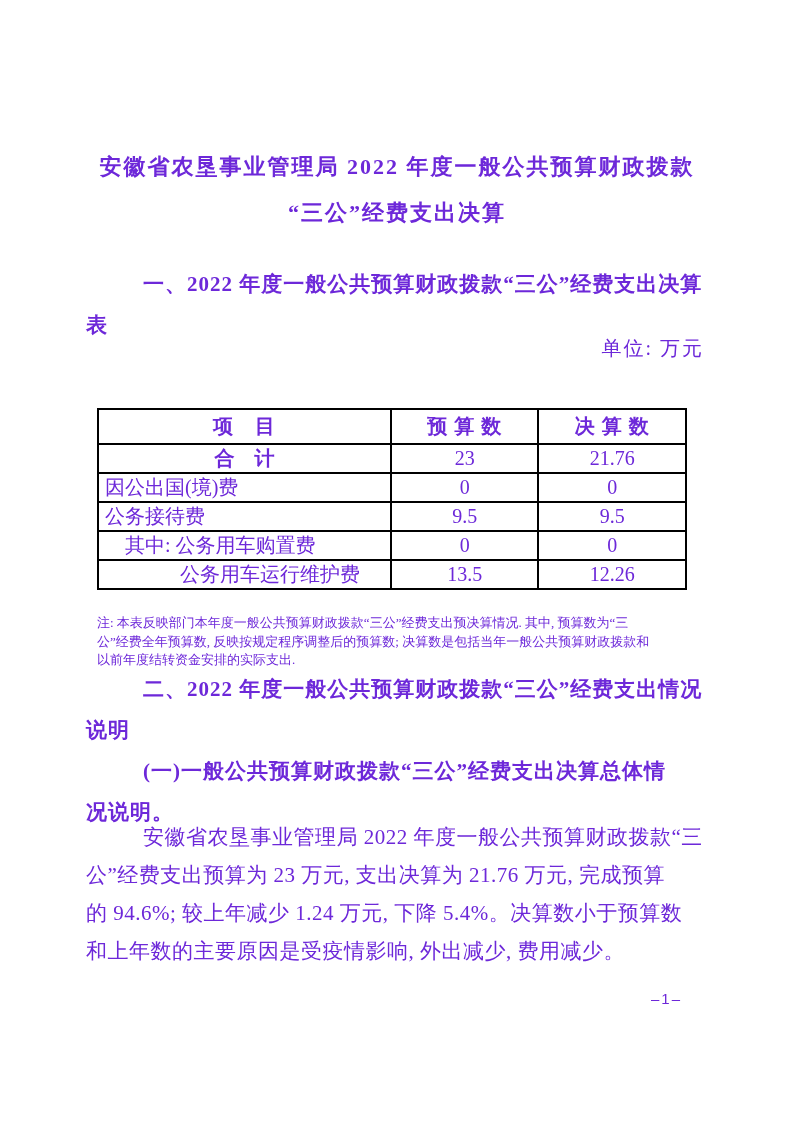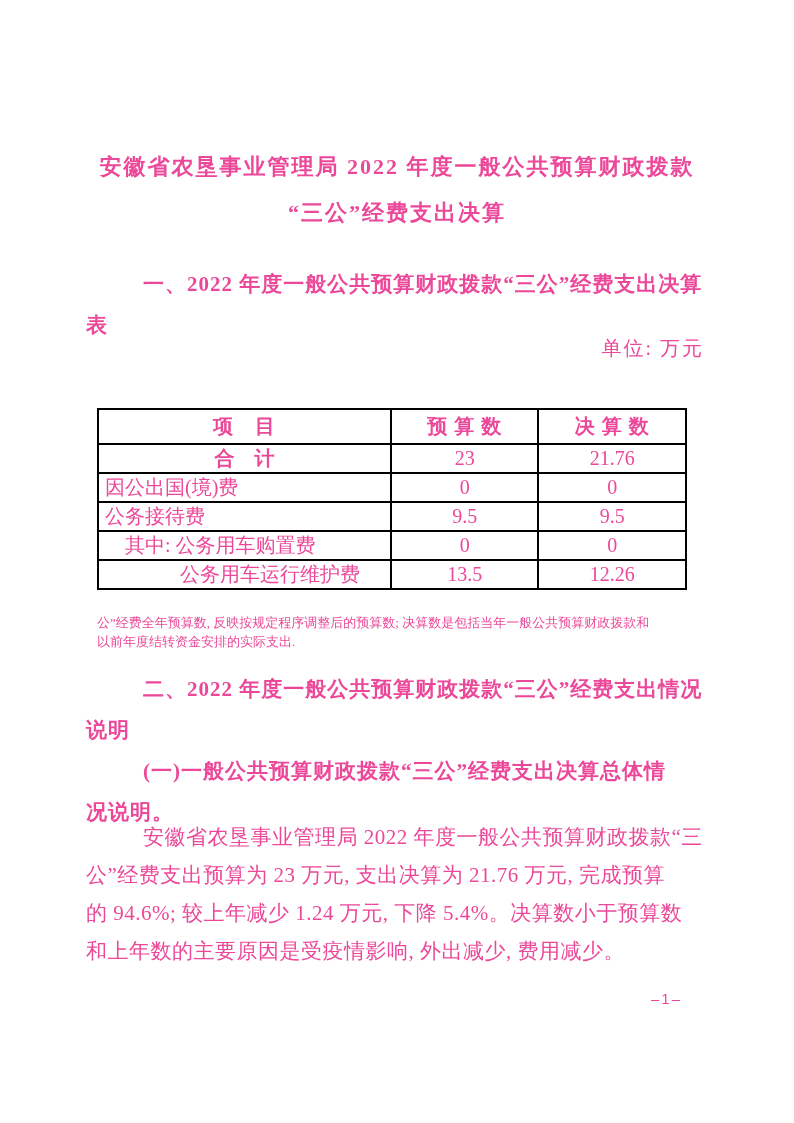--- a/index.html
+++ b/index.html
@@ -1,20 +1,20 @@
 <!DOCTYPE html>
 <html><head>
 <meta charset="utf-8">
 <style>
   html,body { margin:0; padding:0; background:#ffffff; }
   .page {
     position:relative;
     width:794px; height:1123px;
     background:#ffffff;
-    color:#ec4899;
+    color:#6d28d9;
     font-family:"Liberation Serif","DejaVu Serif",serif;
     overflow:hidden;
   }
   .line { white-space:nowrap; }
 
   .title {
     position:absolute; left:0; right:0; top:144px;
     text-align:center;
     font-size:22px; font-weight:bold;
     line-height:46px; letter-spacing:2px;
@@ -127,20 +127,21 @@
       </tr>
       <tr>
         <td class="i2">公务用车运行维护费</td>
         <td class="c">13.5</td>
         <td class="c">12.26</td>
       </tr>
     </tbody>
   </table>
 
   <div class="note">
+    <div class="line">注: 本表反映部门本年度一般公共预算财政拨款“三公”经费支出预决算情况. 其中, 预算数为“三</div>
     <div class="line">公”经费全年预算数, 反映按规定程序调整后的预算数; 决算数是包括当年一般公共预算财政拨款和</div>
     <div class="line">以前年度结转资金安排的实际支出.</div>
   </div>
 
   <div class="heading sec2">
     <div class="line ind">二、2022 年度一般公共预算财政拨款“三公”经费支出情况</div>
     <div class="line">说明</div>
   </div>
 
   <div class="heading sub1">

